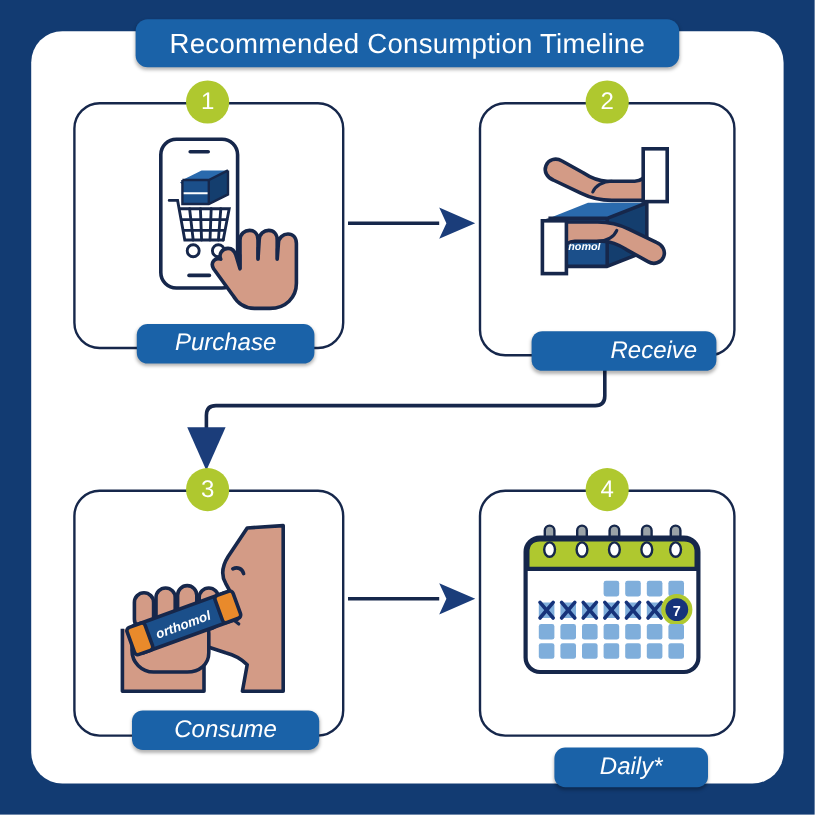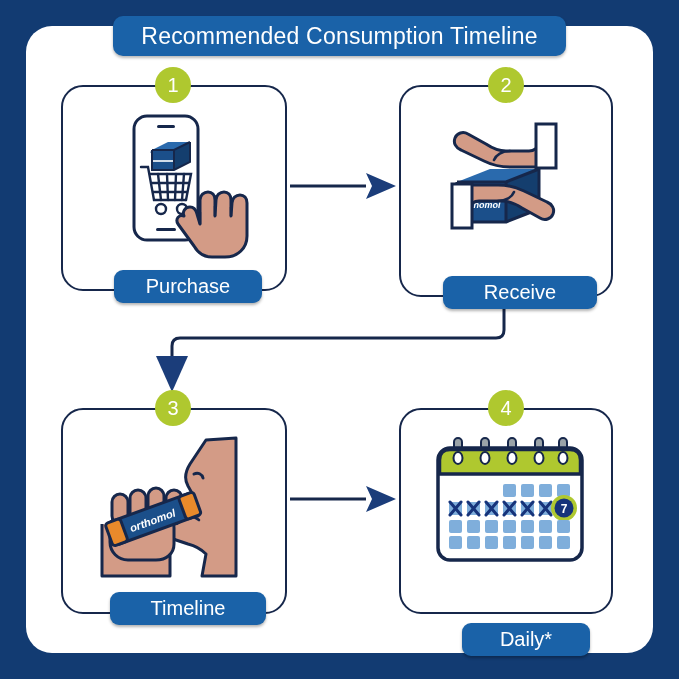--- a/index.html
+++ b/index.html
@@ -90,28 +90,29 @@
     position: absolute;
     height: 33px;
     background: #1A62A8;
     border-radius: 9px;
     box-shadow: 0 2px 3px rgba(0,0,0,0.3);
     display: flex;
     align-items: center;
     justify-content: center;
     z-index: 35;
     padding: 0 16px;
+    font-style: italic;
   }
   .step-pill span {
     color: #ffffff;
     font-size: 20px;
     white-space: nowrap;
   }
   #pill-1 { left: 114px; top: 270px; width: 116px; }
-  #pill-2 { left: 443px; top: 276px; width: 122px; }
+  #pill-2 { left: 443px; top: 276px; width: 122px; justify-content: flex-end; }
   #pill-3 { left: 110px; top: 592px; width: 124px; }
   #pill-4 { left: 462px; top: 623px; width: 96px; }
 
   
   .conn { position: absolute; z-index: 5; }
 
   
   .footnote {
     position: absolute;
     left: 60px;
@@ -410,20 +411,20 @@
     <span>4</span>
   </div>
 
   <div class="step-pill" id="pill-1">
     <span>Purchase</span>
   </div>
   <div class="step-pill" id="pill-2">
     <span>Receive</span>
   </div>
   <div class="step-pill" id="pill-3">
-    <span>Timeline</span>
+    <span>Consume</span>
   </div>
   <div class="step-pill" id="pill-4">
     <span>Daily*</span>
   </div>
 
 
 </div>
 
 </body></html>

